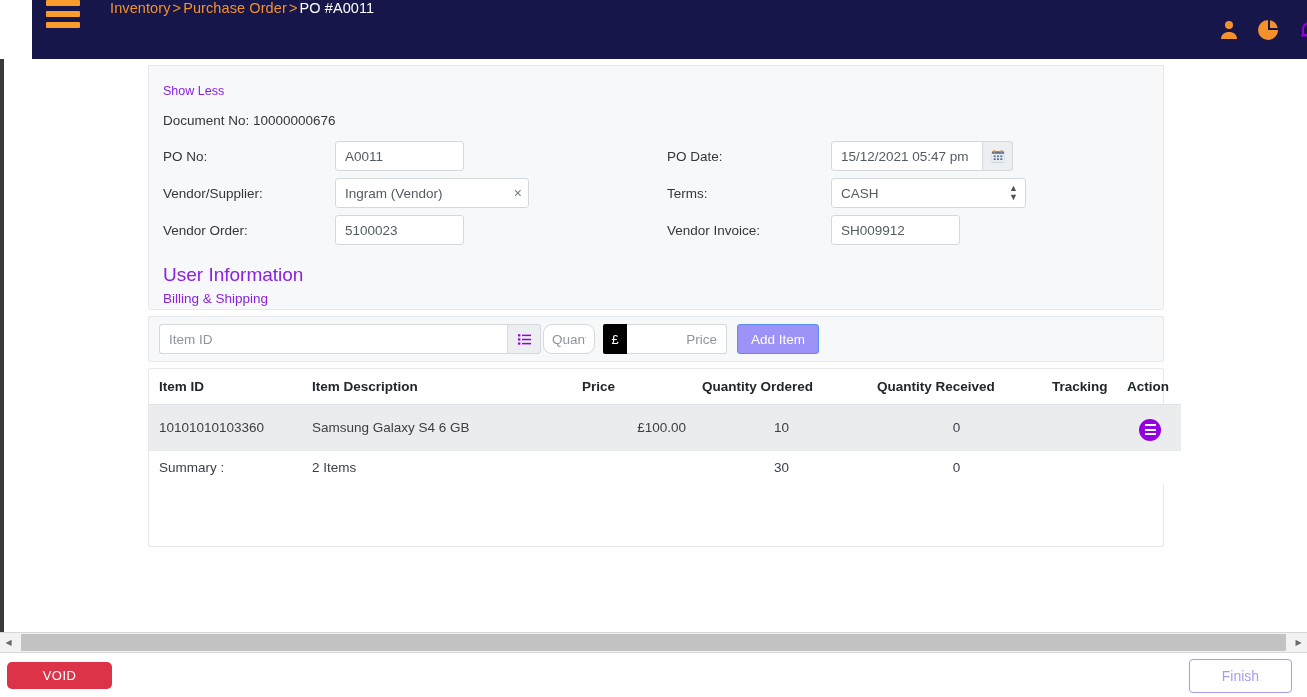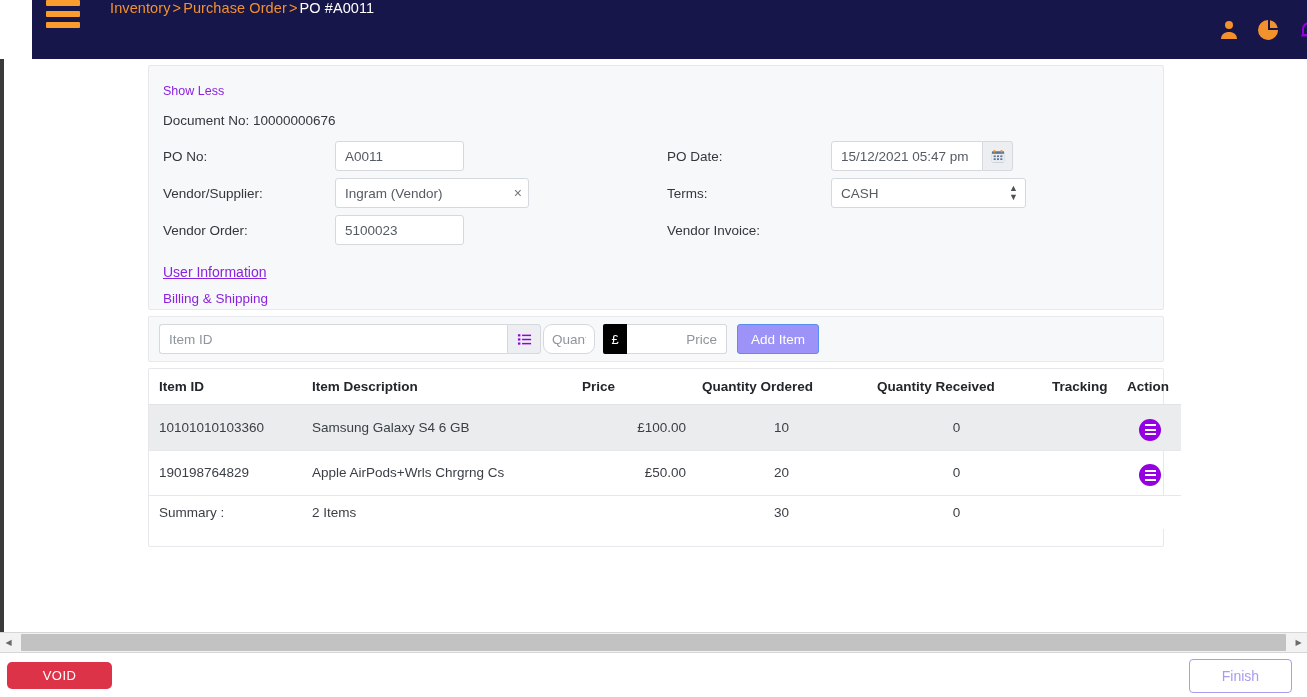--- a/index.html
+++ b/index.html
@@ -103,21 +103,21 @@
     font-size: 12.5px;
     cursor: pointer;
     text-decoration: none;
     display: inline-block;
   }
   #show-less { position: absolute; top: 18px; left: 14px; }
   #doc-no {
     position: absolute; top: 47px; left: 14px;
     font-size: 13.5px; color: #33373d;
   }
-  #user-info  { position: absolute; top: 198px; left: 14px; font-size: 14px; text-decoration: underline; }
+  #user-info  { position: absolute; top: 198px; left: 14px; font-size: 19px; }
   #billing    { position: absolute; top: 225px; left: 14px; font-size: 13.5px; }
 
   .frow { position: absolute; height: 30px; display: flex; align-items: center; }
   .flabel {
     font-size: 13.5px;
     color: #33373d;
     white-space: nowrap;
   }
   .fcol-left  { left: 14px;  }
   .fcol-right { left: 518px; }
@@ -416,20 +416,21 @@
           <span class="select-arrow">▲<br>▼</span>
         </span>
       </div>
 
       <div class="frow fcol-left" style="top:149px;">
         <span class="flabel left">Vendor Order:</span>
         <input class="fld fld-vorder" type="text" value="5100023" style="">
       </div>
       <div class="frow fcol-right" style="top:149px;">
         <span class="flabel right">Vendor Invoice:</span>
+        <input class="fld fld-vinv" type="text" value="SH009912" style="">
       </div>
 
       <a class="link-purple" id="user-info">User Information</a>
       <a class="link-purple" id="billing">Billing &amp; Shipping</a>
     </div>
 
     <div class="panel" id="panel-additem">
       <span class="itemid-group">
         <input id="item-id-input" type="text" placeholder="Item ID" style="">
         <span id="item-list-btn">
@@ -476,35 +477,20 @@
             <td class="col-qr">0</td>
             <td class="col-track"></td>
             <td class="col-act">
               <span class="action-btn">
                 <i></i>
                 <i></i>
                 <i></i>
               </span>
             </td>
           </tr>
-          <tr>
-            <td class="col-id">190198764829</td>
-            <td class="col-desc">Apple AirPods+Wrls Chrgrng Cs</td>
-            <td class="col-price">£50.00</td>
-            <td class="col-qo">20</td>
-            <td class="col-qr">0</td>
-            <td class="col-track"></td>
-            <td class="col-act">
-              <span class="action-btn">
-                <i></i>
-                <i></i>
-                <i></i>
-              </span>
-            </td>
-          </tr>
           <tr class="summary">
             <td class="col-id">Summary :</td>
             <td class="col-desc">2 Items</td>
             <td class="col-price"></td>
             <td class="col-qo">30</td>
             <td class="col-qr">0</td>
             <td class="col-track"></td>
             <td class="col-act"></td>
           </tr>
         </tbody>

